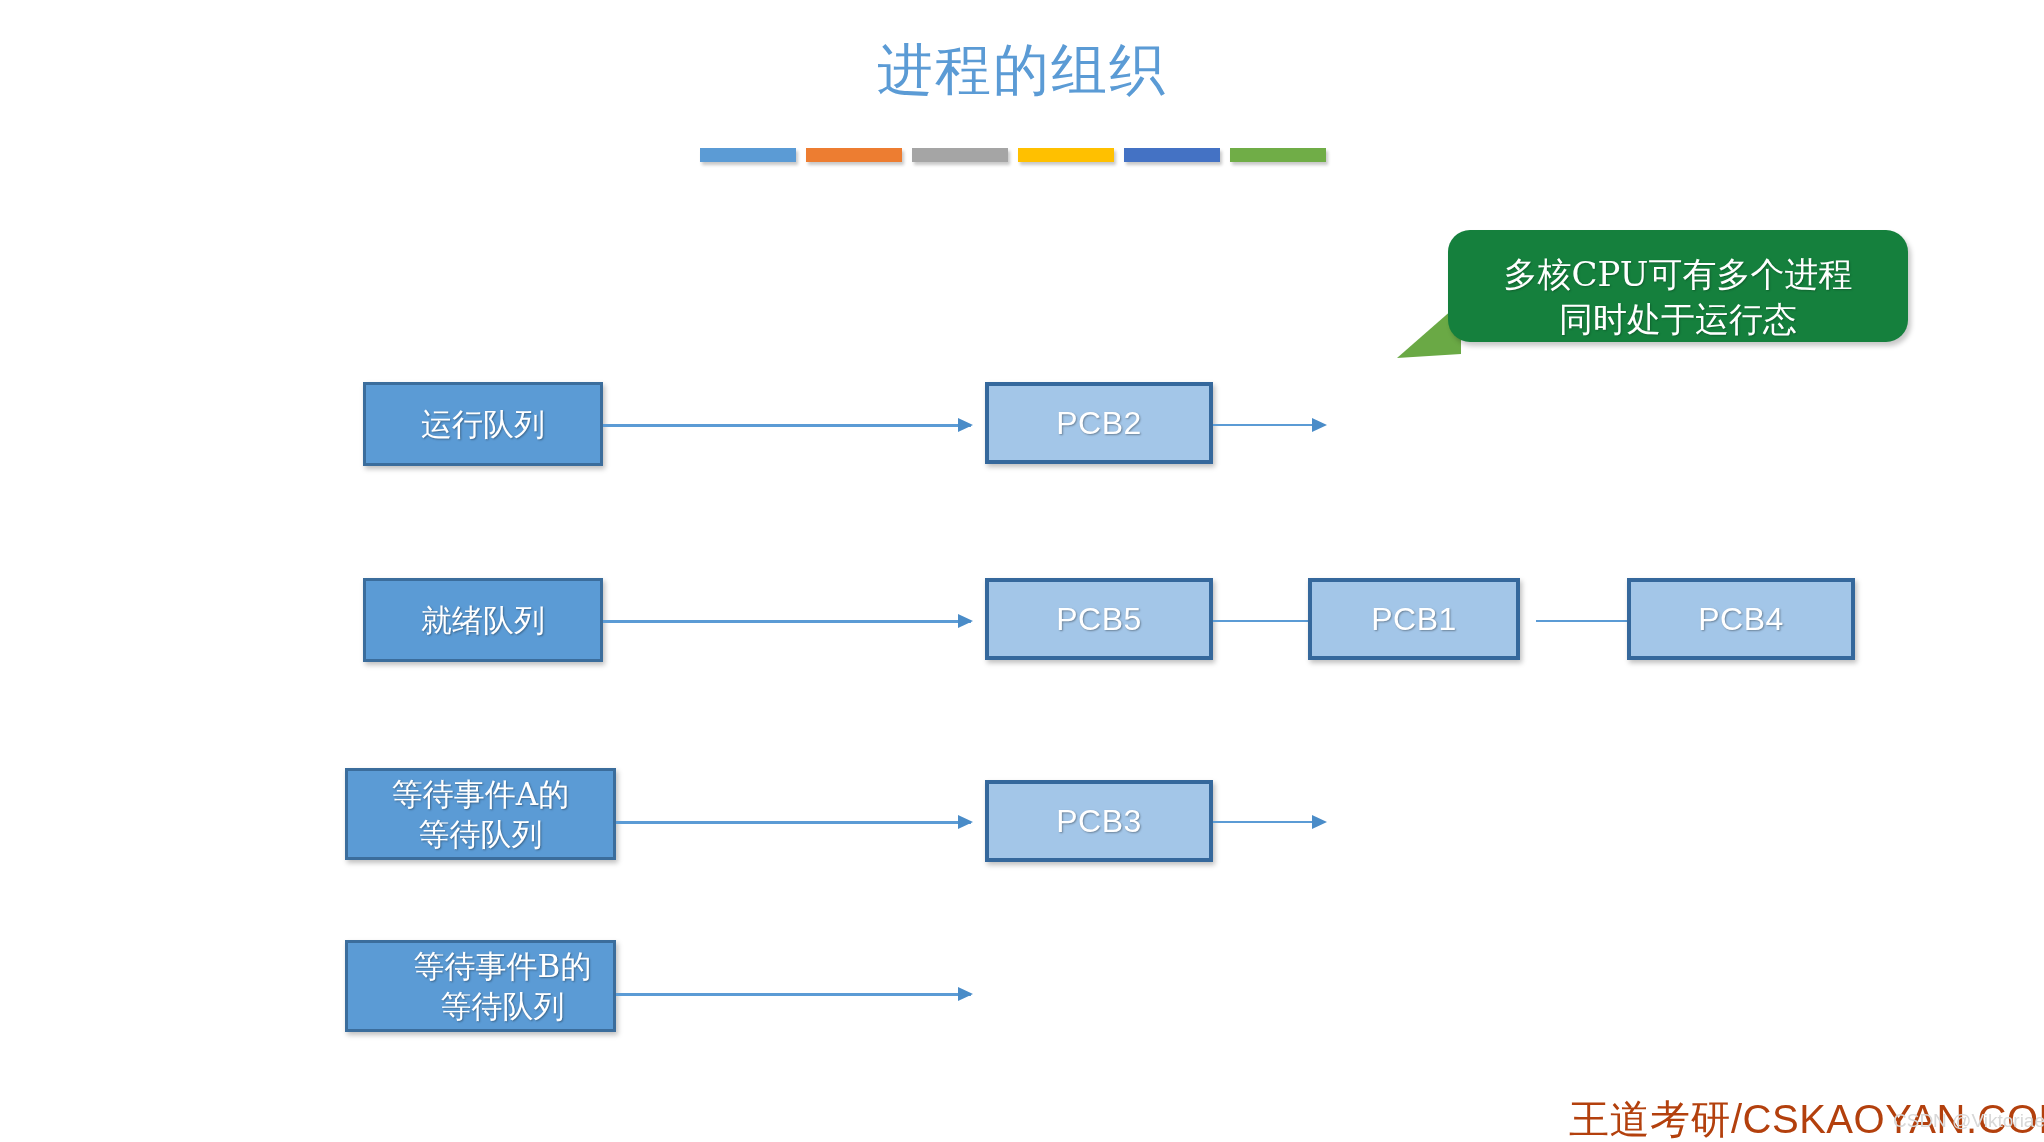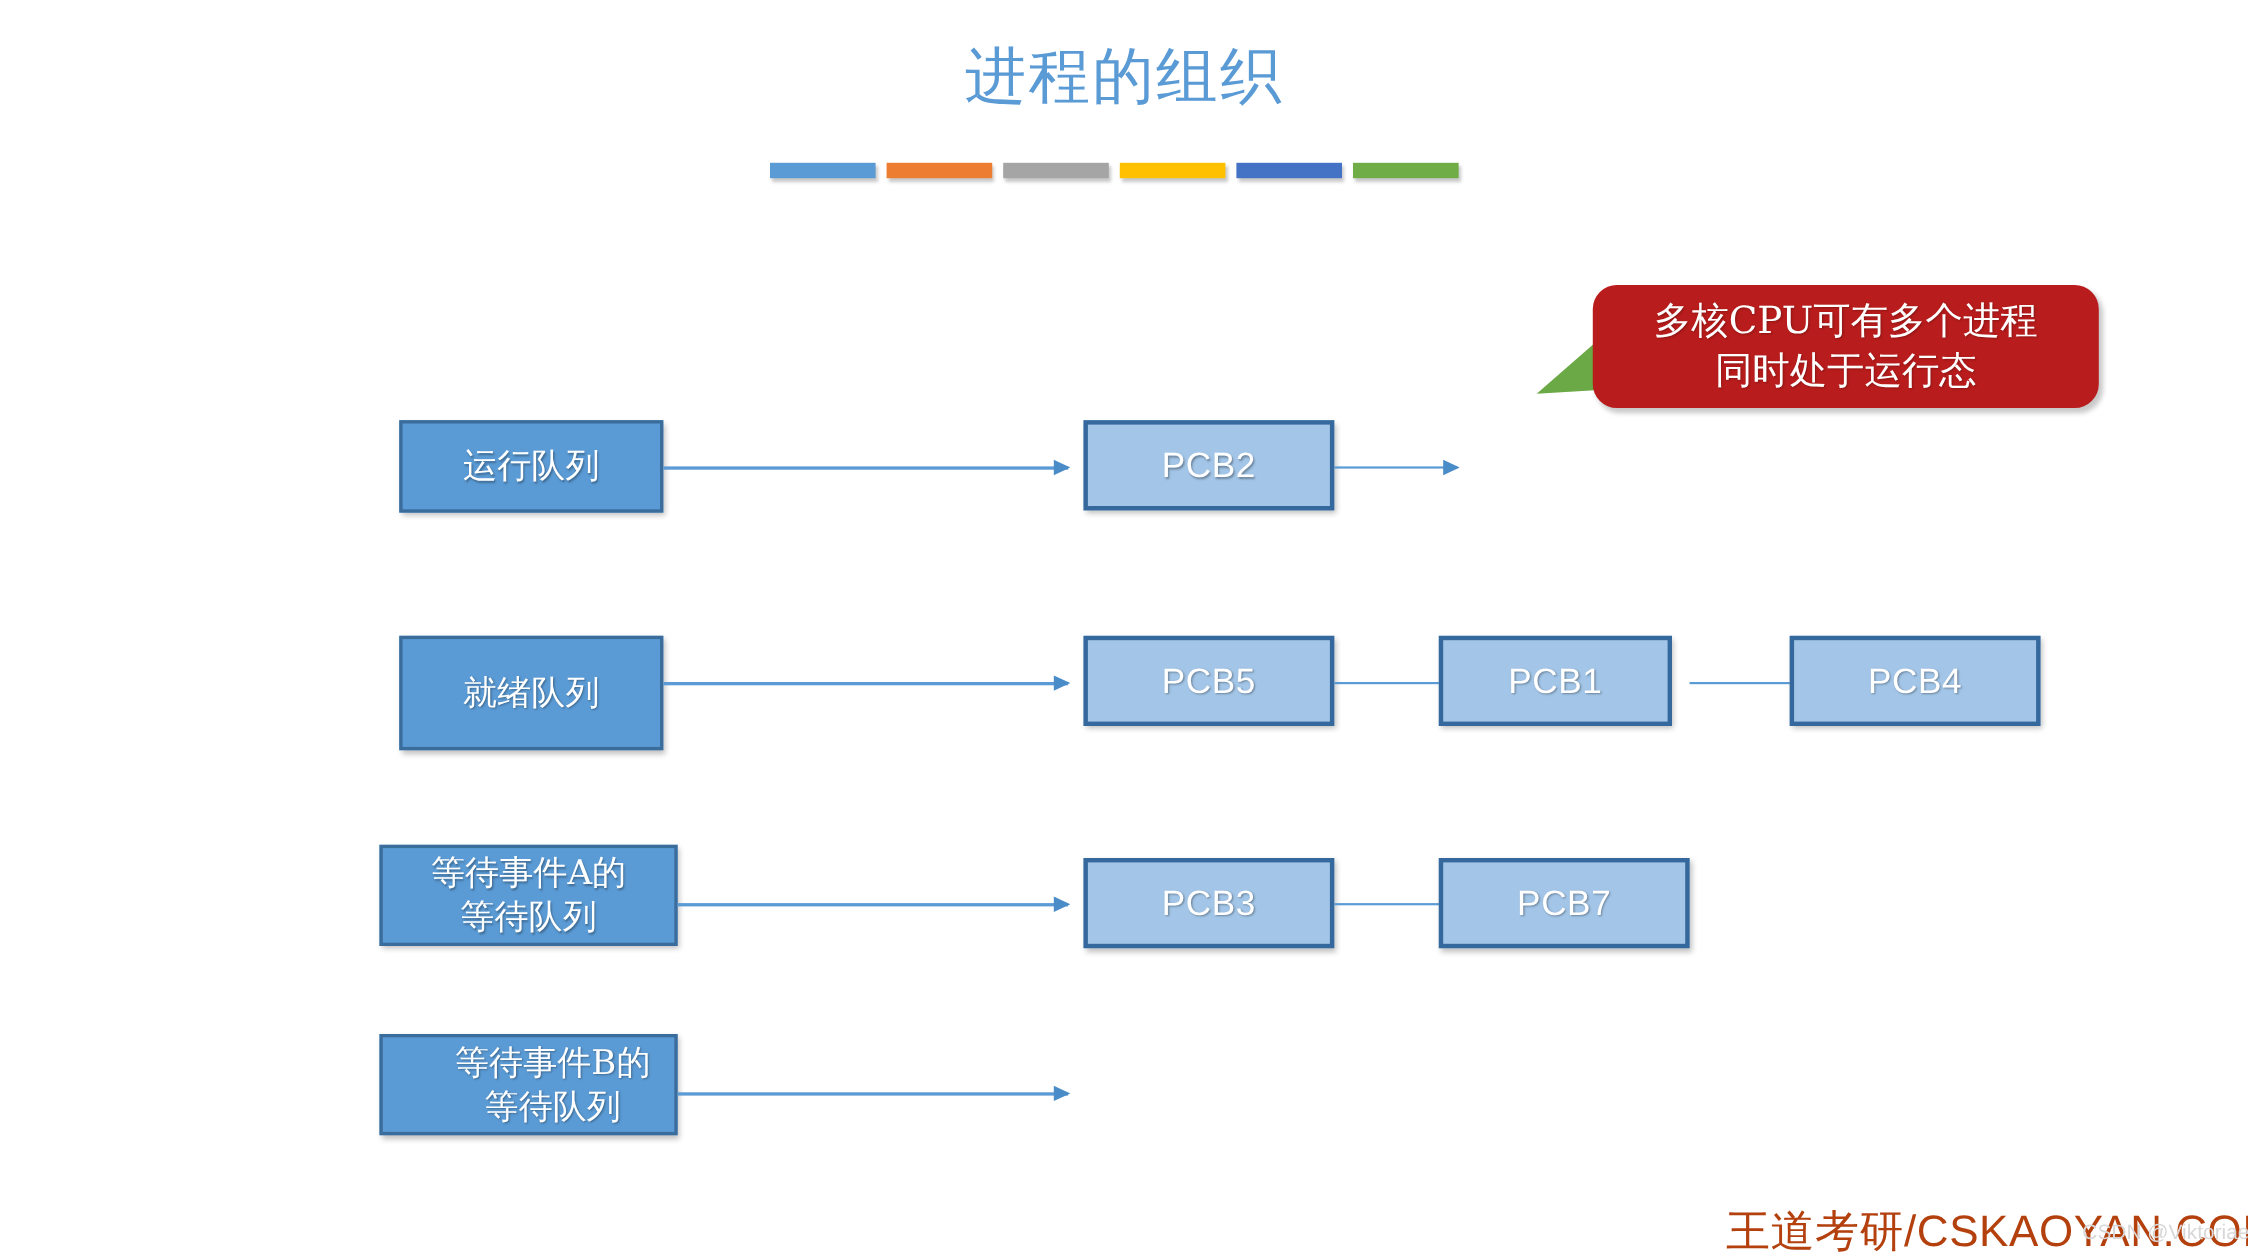--- a/index.html
+++ b/index.html
@@ -91,28 +91,28 @@
     border-top: 7.5px solid transparent;
     border-bottom: 7.5px solid transparent;
   }
   .connector.thin { height: 2px; }
   .connector.thin::after { top: -6px; }
 
   
   #callout {
     position: absolute;
     left: 1448px;
-    top: 259px;
+    top: 230px;
     width: 460px;
     height: 112px;
-    background: #b91c1c;
+    background: #15803d;
     border-radius: 22px;
     box-shadow: 3px 4px 5px rgba(0,0,0,0.22);
     display: flex;
-    align-items: center;
+    align-items: flex-end;
     justify-content: center;
   }
   #callout-text {
     font-family: "DejaVu Serif", "Liberation Serif", serif;
     font-size: 34px;
     line-height: 45px;
     color: #ffffff;
     text-align: center;
     text-shadow: 1px 1px 2px rgba(0,0,0,0.25);
     white-space: pre-line;
@@ -174,21 +174,21 @@
     <span style="white-space:pre-line">运行队列</span>
   </div>
   <div class="connector" style="left:603px; top:424px; width:368px;"></div>
 
   <div class="node pcb-node" style="left:985px; top:382px; width:228px; height:82px;align-items:center;">
     <span>PCB2</span>
   </div>
   <div class="connector thin" style="left:1213px; top:424px; width:112px;"></div>
 
 
-  <div class="node queue-node" style="left:363px; top:578px; width:240px; height:104px;">
+  <div class="node queue-node" style="left:363px; top:578px; width:240px; height:84px;">
     <span style="white-space:pre-line">就绪队列</span>
   </div>
   <div class="connector" style="left:603px; top:620px; width:368px;"></div>
 
   <div class="node pcb-node" style="left:985px; top:578px; width:228px; height:82px;">
     <span>PCB5</span>
   </div>
   <div class="connector thin" style="left:1213px; top:620px; width:112px;"></div>
 
   <div class="node pcb-node" style="left:1308px; top:578px; width:212px; height:82px;">
@@ -204,23 +204,20 @@
     <span style="white-space:pre-line">等待事件A的
 等待队列</span>
   </div>
   <div class="connector" style="left:616px; top:821px; width:355px;"></div>
 
   <div class="node pcb-node" style="left:985px; top:780px; width:228px; height:82px;">
     <span>PCB3</span>
   </div>
   <div class="connector thin" style="left:1213px; top:821px; width:112px;"></div>
 
-  <div class="node pcb-node" style="left:1308px; top:780px; width:228px; height:82px;">
-    <span>PCB7</span>
-  </div>
 
   <div class="node queue-node" style="left:345px; top:940px; width:271px; height:92px;padding-left:44px;">
     <span style="white-space:pre-line">等待事件B的
 等待队列</span>
   </div>
   <div class="connector" style="left:616px; top:993px; width:355px;"></div>
 
 
   <div id="footer-brand">王道考研/CSKAOYAN.COM</div>
   <div id="footer-watermark">CSDN @Viktoriae</div>

